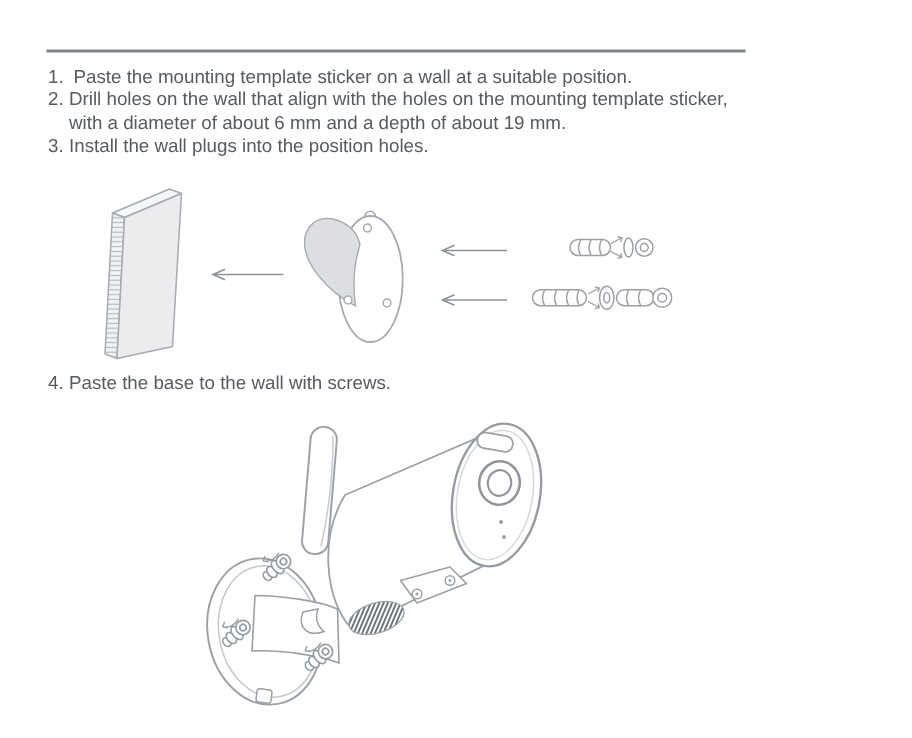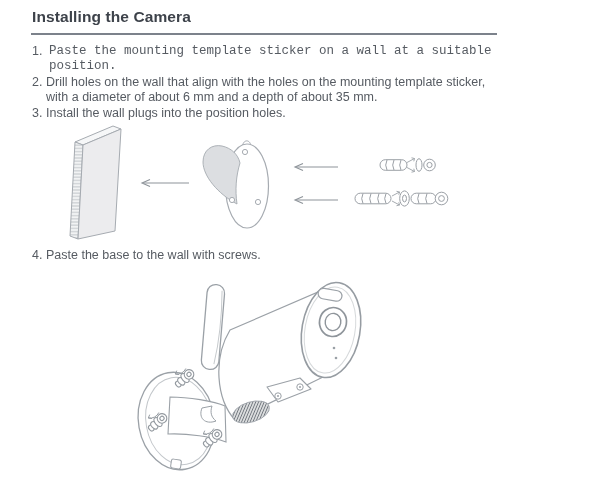--- a/index.html
+++ b/index.html
@@ -14,44 +14,43 @@
   .rule{
     position:absolute;left:31px;top:33px;width:466px;height:2px;background:#7c828b;
   }
   .steps{
     position:absolute;left:32px;top:44px;margin:0;padding:0;list-style:none;
     width:462px;font-size:12.5px;line-height:15.4px;color:#565b62;
   }
   .steps li{display:flex;}
   .num{flex:0 0 14px;}
   .txt{flex:1;}
-  .pad1{padding-left:3px;font-family:Liberation Mono, monospace;}
+  .pad1{padding-left:3px;}
   .step4{
     position:absolute;left:32px;top:248px;display:flex;width:462px;
     font-size:12.5px;line-height:15.4px;color:#565b62;
   }
   .illus1{position:absolute;left:50px;top:118px;}
   .illus2{position:absolute;left:128px;top:266px;}
 </style>
 </head>
 <body>
 
 <div class="page">
 
-  <h1 class="title">Installing the Camera</h1>
   <div class="rule"></div>
 
   <ol class="steps">
     <li>
       <span class="num">1.</span>
       <span class="txt pad1">Paste the mounting template sticker on a wall at a suitable position.</span>
     </li>
     <li>
       <span class="num">2.</span>
-      <span class="txt">Drill holes on the wall that align with the holes on the mounting template sticker, with a diameter of about 6 mm and a depth of about 35 mm.</span>
+      <span class="txt">Drill holes on the wall that align with the holes on the mounting template sticker, with a diameter of about 6 mm and a depth of about 19 mm.</span>
     </li>
     <li>
       <span class="num">3.</span>
       <span class="txt">Install the wall plugs into the position holes.</span>
     </li>
   </ol>
 
   <svg class="illus1" width="480" height="135" viewBox="0 0 480 135">
     <defs>
       <pattern id="wallhatch" width="3.2" height="3.2" patternUnits="userSpaceOnUse">

